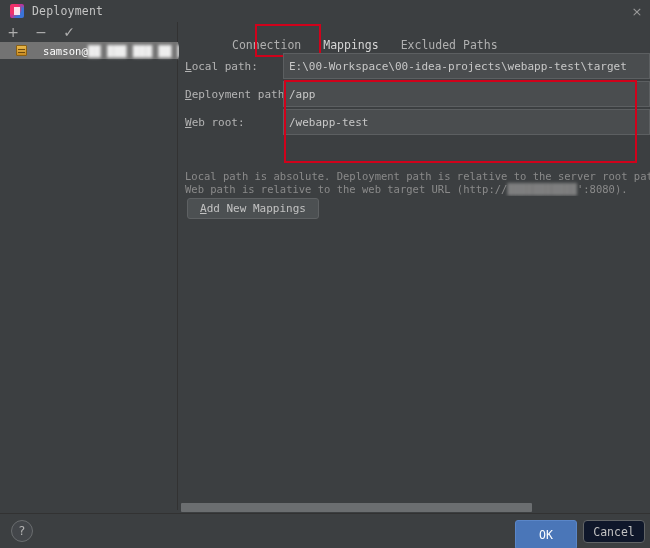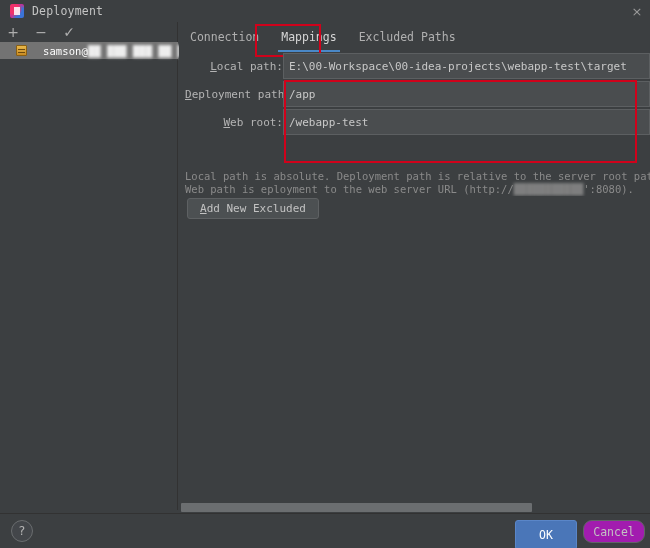--- a/index.html
+++ b/index.html
@@ -135,24 +135,25 @@
   #content {
     position: absolute;
     left: 179px; top: 22px;
     width: 471px; height: 488px;
     background: #3c3f41;
   }
 
   
   #tabs {
     position: absolute;
-    left: 0; top: 0;
+    left: 0; top: 8px;
     height: 30px;
     display: flex;
     align-items: flex-start;
+    padding-left: 42px;
   }
   .tab {
     height: 30px;
     display: flex;
     align-items: center;
     padding: 0 11px;
     font-size: 11.5px;
     color: #b0b0b0;
     cursor: pointer;
     position: relative;
@@ -183,21 +184,20 @@
     display: flex;
     align-items: center;
   }
   .field-label {
     width: 104px;
     flex: none;
     padding-left: 6px;
     font-size: 11px;
     color: #b4b4b4;
     white-space: nowrap;
-    text-align: right;
   }
   .field-label u { text-decoration: underline; }
   .field-input {
     flex: 1;
     height: 18px;
     background: #4a4d4f;
     border: 1px solid #5c5f61;
     color: #c8c8c8;
     font-family: "DejaVu Sans Mono", monospace;
     font-size: 11px;
@@ -325,23 +325,23 @@
     border-radius: 3px;
     color: #ffffff;
     font-family: "DejaVu Sans Mono", monospace;
     font-size: 11.5px;
     cursor: pointer;
   }
   #cancel-btn {
     position: absolute;
     right: 5px; top: 6px;
     width: 62px; height: 23px;
-    background: #a21caf;
+    background: #0f172a;
     border: 1px solid #616466;
-    border-radius: 9px;
+    border-radius: 4px;
     color: #c2c2c2;
     font-family: "DejaVu Sans Mono", monospace;
     font-size: 11.5px;
     cursor: pointer;
   }
 </style>
 </head>
 <body>
 
 <div id="dialog">
@@ -389,26 +389,26 @@
 
       <div class="field-row">
         <div class="field-label"><u>W</u><span>eb root:</span></div>
         <input class="field-input" type="text" value="/webapp-test" style="">
       </div>
 
       <div id="anno-fields"></div>
 
       <div id="hints">
         <div>Local path is absolute. Deployment path is relative to the server root path (/ho</div>
-        <div><span>Web path is eployment to the web server URL (http://</span><span class="blur">███████████</span><span>':8080).</span></div>
+        <div><span>Web path is relative to the web target URL (http://</span><span class="blur">███████████</span><span>':8080).</span></div>
       </div>
 
       <button id="add-mapping-btn">
           <u>A</u>
-          <span>dd New Excluded</span>
+          <span>dd New Mappings</span>
         </button>
 
       <div id="warning">
         <div id="warn-icon"></div>
         <div id="warn-text">Local path 'E:\00-Workspace\00-idea-projects\webapp-test\target' is out of pr</div>
       </div>
 
     </div>
   </div>
 

